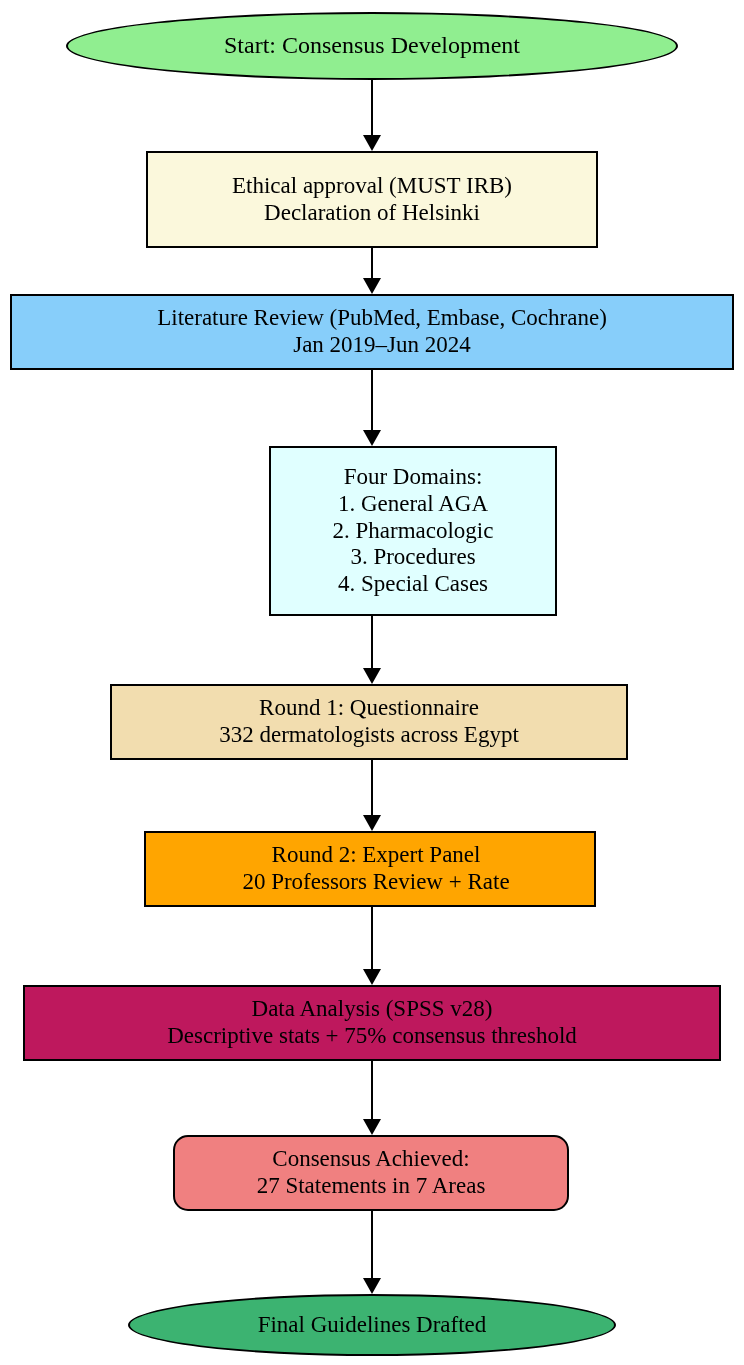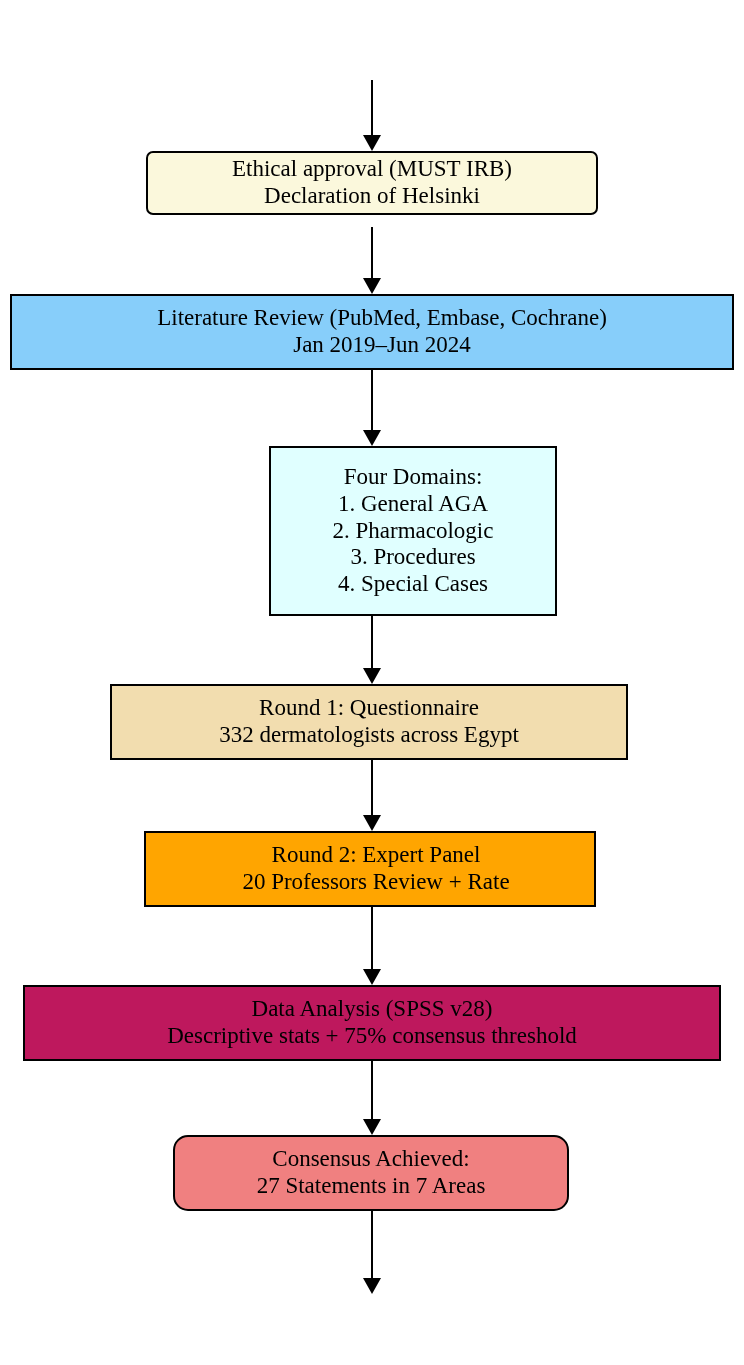--- a/index.html
+++ b/index.html
@@ -53,21 +53,21 @@
     position: absolute;
     width: 0;
     height: 0;
     border-left: 9px solid transparent;
     border-right: 9px solid transparent;
     border-top: 16px solid #000000;
   }
 
   
   #node-start      { left: 66px;  top: 12px;   width: 612px; height: 68px;  font-size: 24px; }
-  #node-ethics     { left: 146px; top: 151px;  width: 452px; height: 64px;  font-size: 23px; border-radius: 7px; }
+  #node-ethics     { left: 146px; top: 151px;  width: 452px; height: 97px;  font-size: 23px; }
   #node-litreview  { left: 10px;  top: 294px;  width: 724px; height: 76px;  font-size: 23px; padding-left: 20px; }
   #node-domains    { left: 228px; top: 446px;  width: 288px; height: 170px; font-size: 23px; }
   #node-round1     { left: 110px; top: 684px;  width: 518px; height: 76px;  font-size: 23px; }
   #node-round2     { left: 144px; top: 831px;  width: 452px; height: 76px;  font-size: 23px; }
   #node-analysis   { left: 23px;  top: 985px;  width: 698px; height: 76px;  font-size: 23px; }
   #node-consensus  { left: 173px; top: 1135px; width: 396px; height: 76px;  font-size: 23px; }
   #node-final      { left: 128px; top: 1294px; width: 488px; height: 62px;  font-size: 23px; }
 
   
   .edge { left: 371px; }
@@ -113,20 +113,21 @@
   </div>
   <div class="edge" id="edge-7">
     <div class="edge-line"></div>
     <div class="edge-head"></div>
   </div>
   <div class="edge" id="edge-8">
     <div class="edge-line"></div>
     <div class="edge-head"></div>
   </div>
 
+  <div class="node node-ellipse" id="node-start" style="background: rgb(144, 238, 144);">Start: Consensus Development</div>
 
   <div class="node node-box" id="node-ethics" style="background: rgb(251, 248, 220);">Ethical approval (MUST IRB)
 Declaration of Helsinki</div>
 
   <div class="node node-box" id="node-litreview" style="background: rgb(135, 206, 250);">Literature Review (PubMed, Embase, Cochrane)
 Jan 2019–Jun 2024</div>
 
   <div class="node node-box" id="node-domains" style="background: rgb(224, 255, 255); margin-left: 41px;">Four Domains:
 1. General AGA
 2. Pharmacologic
@@ -138,14 +139,15 @@
 
   <div class="node node-box" id="node-round2" style="background: rgb(255, 165, 0); padding-left: 12px;">Round 2: Expert Panel
 20 Professors Review + Rate</div>
 
   <div class="node node-box" id="node-analysis" style="background: #be185d;">Data Analysis (SPSS v28)
 Descriptive stats + 75% consensus threshold</div>
 
   <div class="node node-box" id="node-consensus" style="background: rgb(240, 128, 128); border-radius: 15px;">Consensus Achieved:
 27 Statements in 7 Areas</div>
 
+  <div class="node node-ellipse" id="node-final" style="background: rgb(60, 179, 113);">Final Guidelines Drafted</div>
 
 </div>
 
 </body></html>

